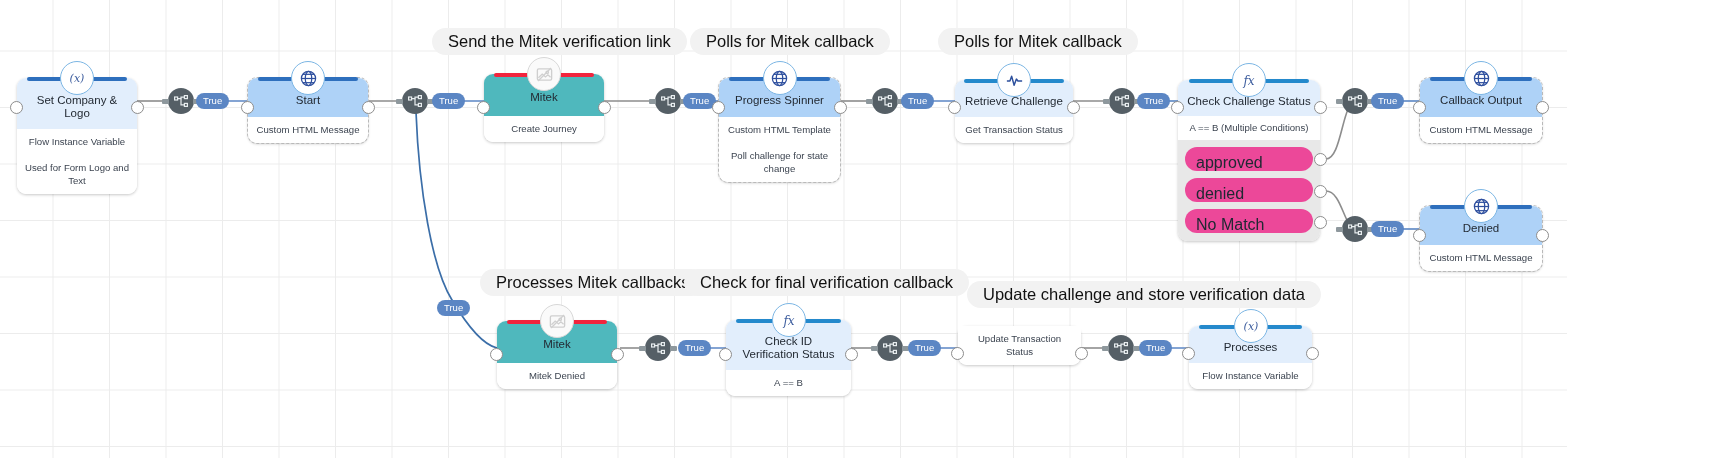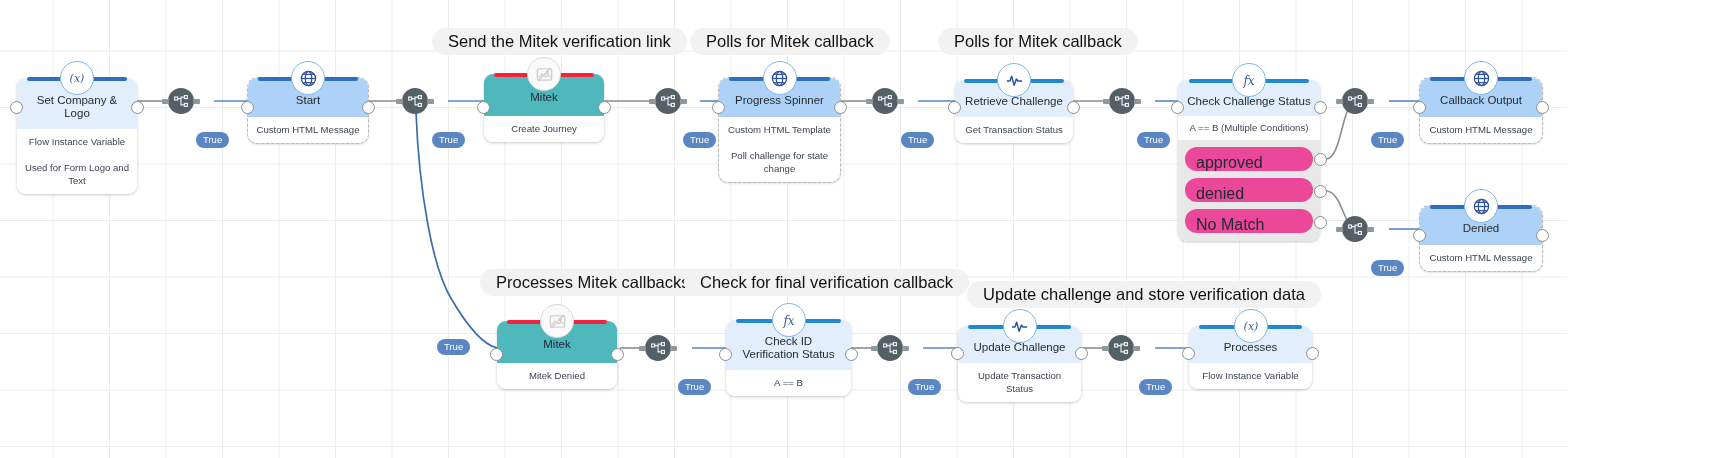--- a/index.html
+++ b/index.html
@@ -143,21 +143,20 @@
   
   .truechip{
     position:absolute;
     background:#5b86c4;
     color:#fff;
     font-size:9.5px;
     border-radius:9px;
     height:16px;line-height:16px;
     padding:0 7px;
     white-space:nowrap;
-    margin-top:39px;
   }
 </style>
 </head>
 <body>
 
 <div id="canvas">
 
   <svg id="wires">
 
     <line x1="137" y1="101" x2="168" y2="101" stroke="#8d8d8d" stroke-width="1.6"></line>
@@ -497,29 +496,20 @@
       <rect x="0.6" y="2" width="3" height="3"></rect>
         <rect x="10.4" y="0.6" width="3" height="3"></rect>
       <rect x="10.4" y="8.4" width="3" height="3"></rect>
       <path d="M3.8,3.6 H7 V2.2 H10.2"></path>
         <path d="M7,3.6 V9.9 H10.2"></path>
     </svg>
   </div>
   <div class="truechip" style="left:908px;top:340px;">True</div>
 
   <div class="node" style="left:958px;top:326px;width:123px;">
-    <div class="head h-light" style="padding:15px 5px 9px;">
-      <div class="bar lightblue"></div>
-      <div class="badge">
-        <svg width="21" height="21" viewBox="0 0 22 22" fill="none" stroke="#2c4f9c" stroke-width="1.5" stroke-linejoin="round">
-          <path d="M3,11.5 H6.2 L8,6.5 L10.6,16 L13,9.5 L14.6,11.5 H19"></path>
-        </svg>
-      </div>
-      <div class="title">Update Challenge</div>
-    </div>
     <div class="body">
       <div class="sub">Update Transaction Status</div>
     </div>
     <div class="port" style="left:-7px;top:21px;"></div>
     <div class="port" style="right:-7px;top:21px;"></div>
   </div>
 
   <div class="div-node" style="left:1108px;top:335px;">
     <svg width="15" height="13" viewBox="0 0 15 13" fill="none" stroke="#e8edef" stroke-width="1.2">
       <rect x="0.6" y="2" width="3" height="3"></rect>

